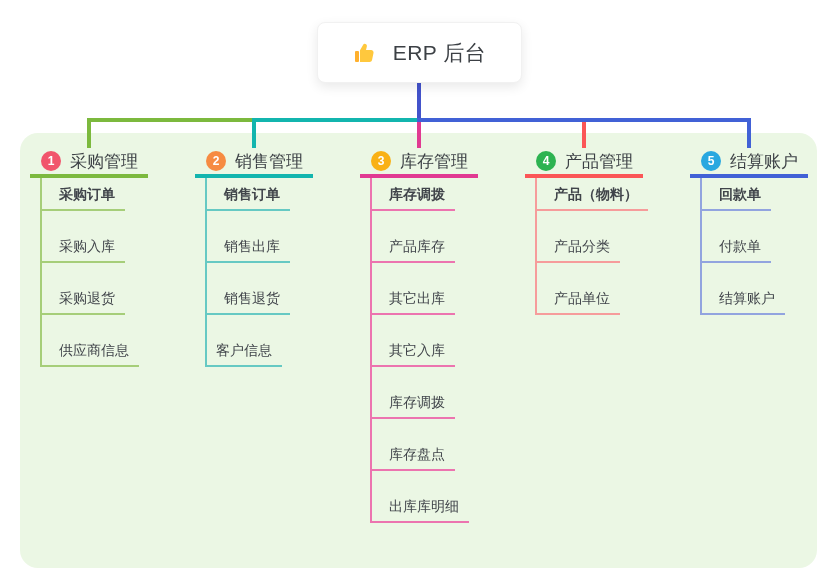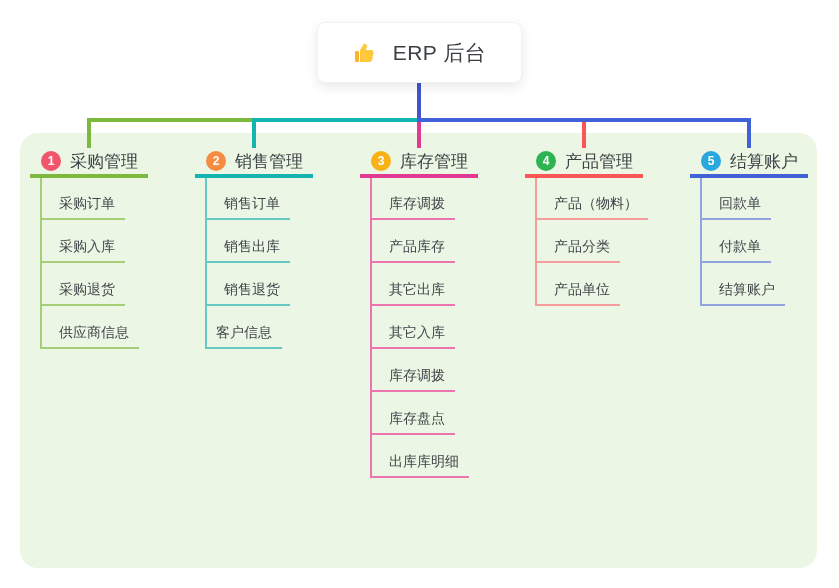--- a/index.html
+++ b/index.html
@@ -36,23 +36,23 @@
   .badge{
     width:20px;height:20px;border-radius:50%;flex:0 0 20px;
     color:#fff;font-size:12px;font-weight:bold;
     display:flex;align-items:center;justify-content:center;
   }
   .branch-label{font-size:17px;font-weight:500;color:#3C4045;white-space:nowrap;}
   .children{
     margin-left:10px;border-left:2px solid #000;
   }
   .child-row{
-    height:43px;display:flex;align-items:flex-end;
+    height:52px;display:flex;align-items:flex-end;
   }
-  .child-row:first-child{height:42px;}
+  .child-row:first-child{height:33px;font-weight:bold;}
   .child-label{
     display:inline-block;white-space:nowrap;
     font-size:14px;color:#40444A;
     padding:0 10px 5px 17px;
     border-bottom:2px solid #000;
   }
 </style>
 </head>
 <body style="background: rgb(255, 255, 255);">
 

